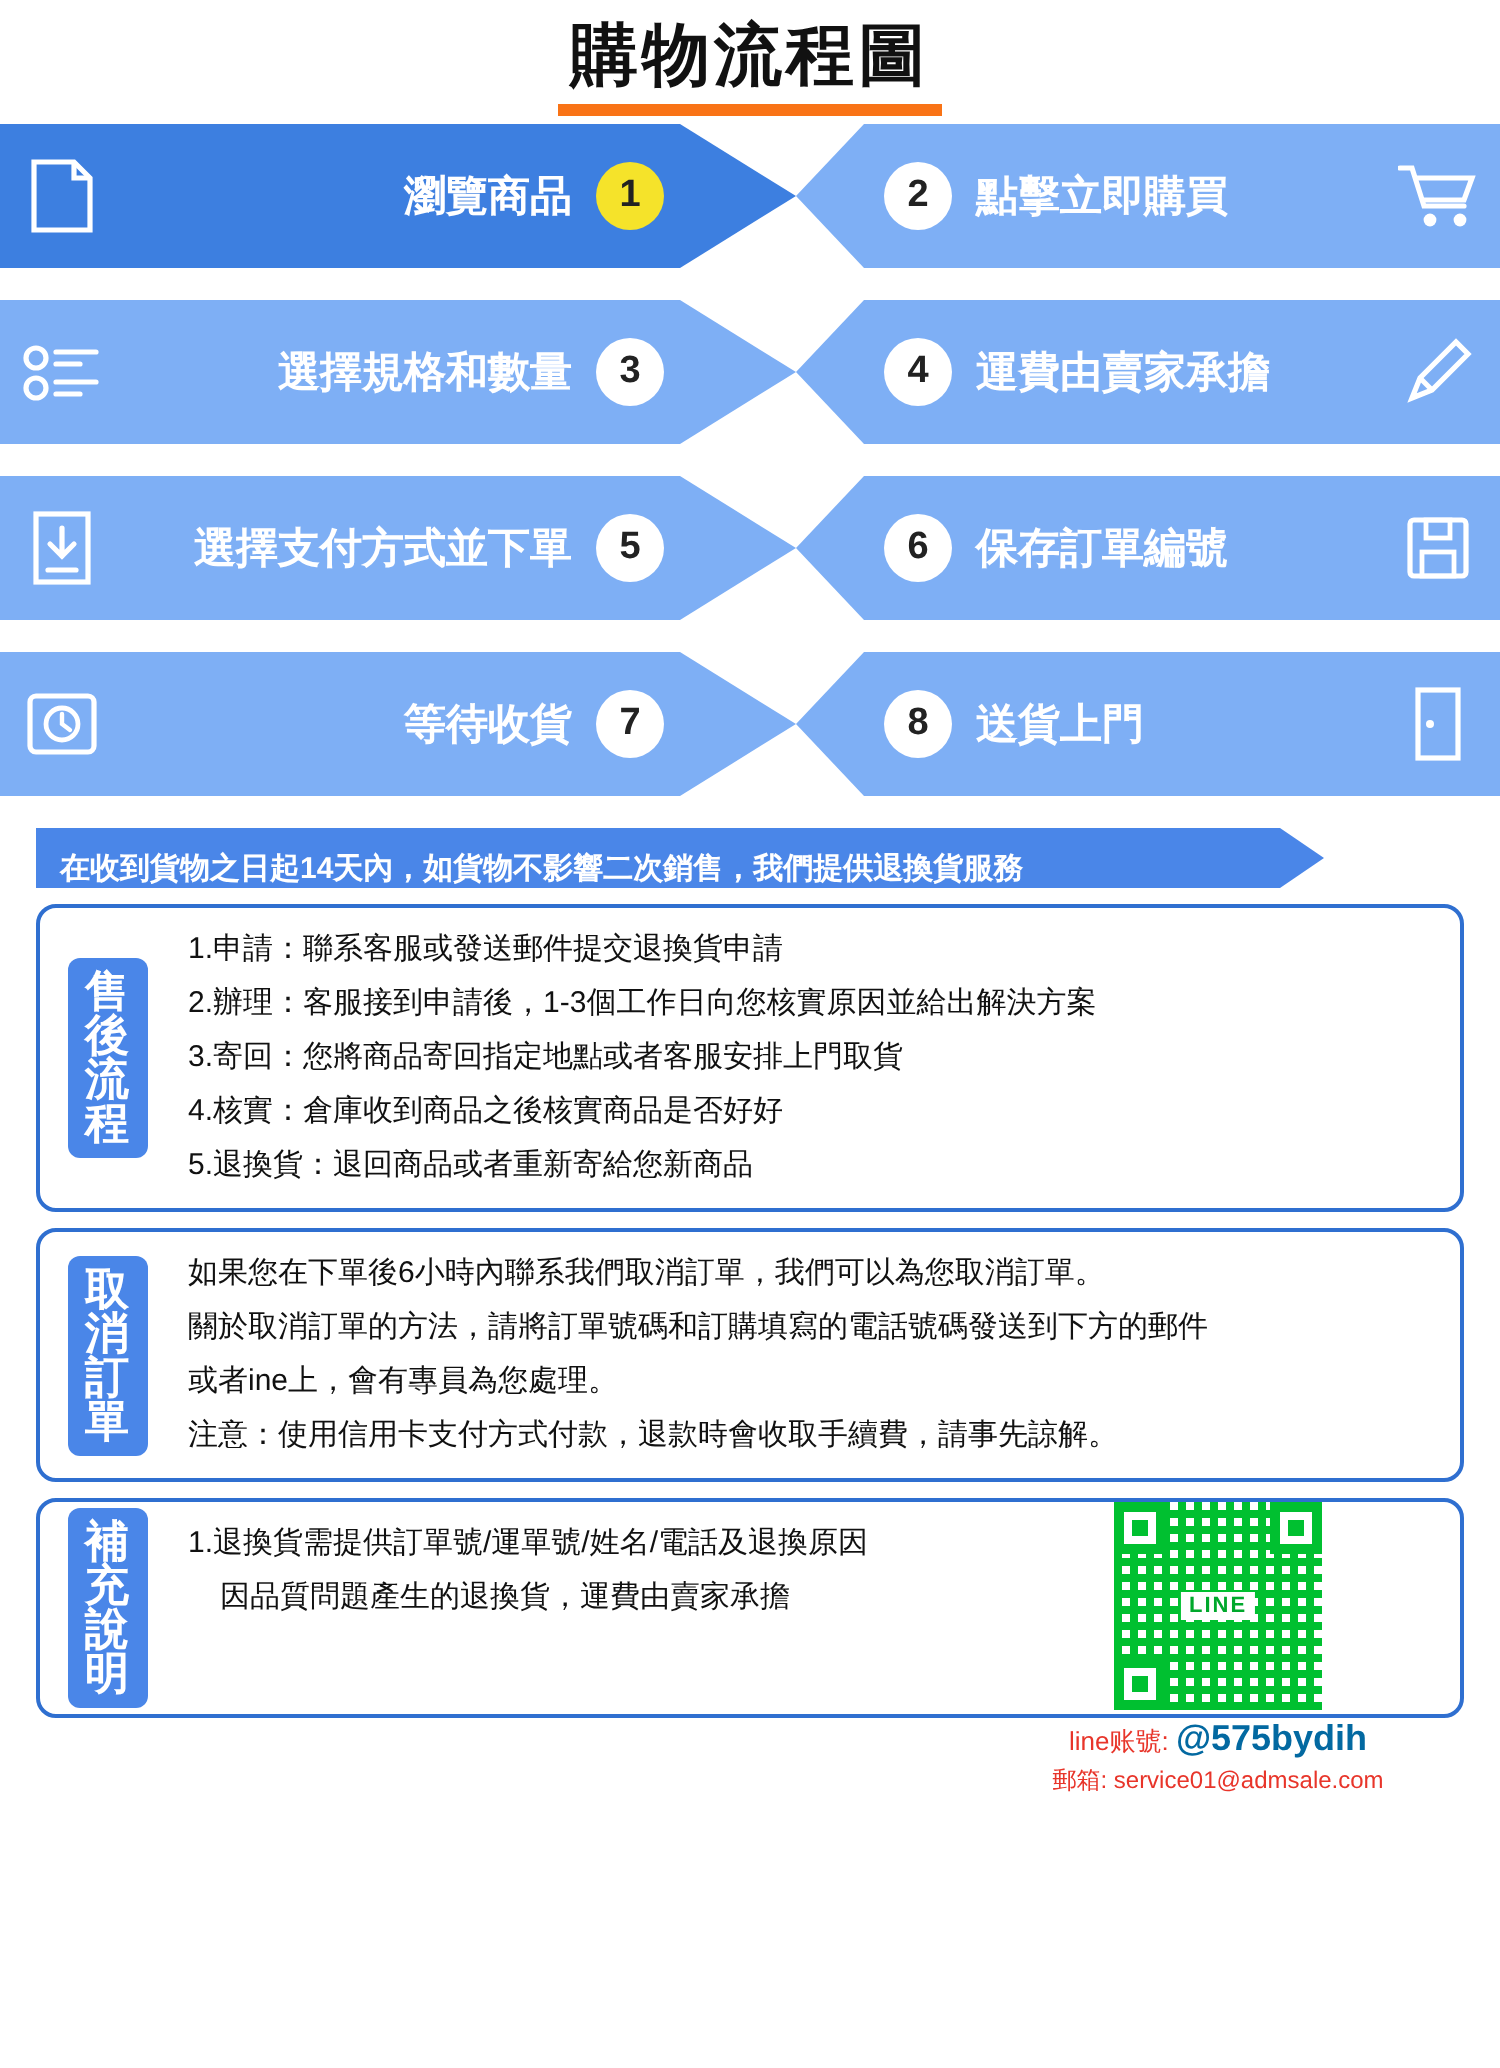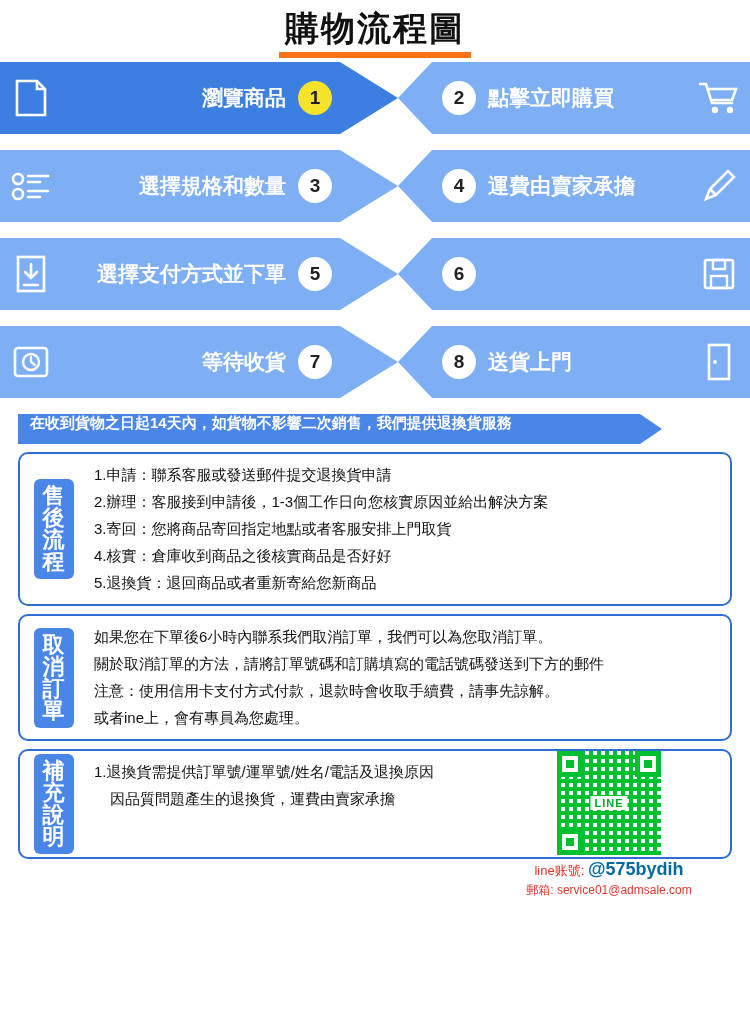--- a/index.html
+++ b/index.html
@@ -90,21 +90,21 @@
   .spacer { flex:1 1 auto; }
 
   
   .banner {
     position:relative;
     margin:6px 0 0 18px;
     width:644px;
     height:30px;
     background:#4a86e8;
     clip-path:polygon(0 0, calc(100% - 22px) 0, 100% 50%, calc(100% - 22px) 100%, 0 100%);
-    display:flex; align-items:flex-start;
+    display:flex; align-items:flex-end;
     padding-left:12px;
   }
   .banner span {
     font-size:15px; font-weight:bold; color:#fff; white-space:nowrap;
   }
 
   
   .panel {
     position:relative;
     margin:8px 18px 0 18px;
@@ -259,20 +259,21 @@
           </svg>
       </div>
       <div class="spacer"></div>
       <span class="label">選擇支付方式並下單</span>
       <div class="gap"></div>
       <div class="num">5</div>
     </div>
     <div class="arrow right">
       <div class="num">6</div>
       <div class="gap"></div>
+      <span class="label">保存訂單編號</span>
       <div class="spacer"></div>
       <div class="ic">
         <svg width="34" height="34" viewBox="0 0 34 34">
             <rect x="3" y="3" width="28" height="28" rx="2" fill="none" stroke="#fff" stroke-width="2.6"></rect>
             <rect x="11" y="3" width="12" height="9" fill="none" stroke="#fff" stroke-width="2.4"></rect>
             <rect x="9" y="19" width="16" height="12" fill="none" stroke="#fff" stroke-width="2.4"></rect>
           </svg>
       </div>
     </div>
   </div>
@@ -318,22 +319,22 @@
     <li>3.寄回：您將商品寄回指定地點或者客服安排上門取貨</li>
     <li>4.核實：倉庫收到商品之後核實商品是否好好</li>
     <li>5.退換貨：退回商品或者重新寄給您新商品</li>
   </ol>
 </div>
 
 <div class="panel">
   <div class="tab">取消訂單</div>
   <p>如果您在下單後6小時內聯系我們取消訂單，我們可以為您取消訂單。</p>
   <p>關於取消訂單的方法，請將訂單號碼和訂購填寫的電話號碼發送到下方的郵件</p>
+  <p>或者ine上，會有專員為您處理。</p>
   <p>注意：使用信用卡支付方式付款，退款時會收取手續費，請事先諒解。</p>
-  <p>或者ine上，會有專員為您處理。</p>
 </div>
 
 <div class="panel" style="padding-right:230px;min-height:110px;">
   <div class="tab">補充說明</div>
   <ul>
     <li>1.退換貨需提供訂單號/運單號/姓名/電話及退換原因</li>
     <li class="indent">因品質問題產生的退換貨，運費由賣家承擔</li>
   </ul>
 
   <div class="qr-area">

